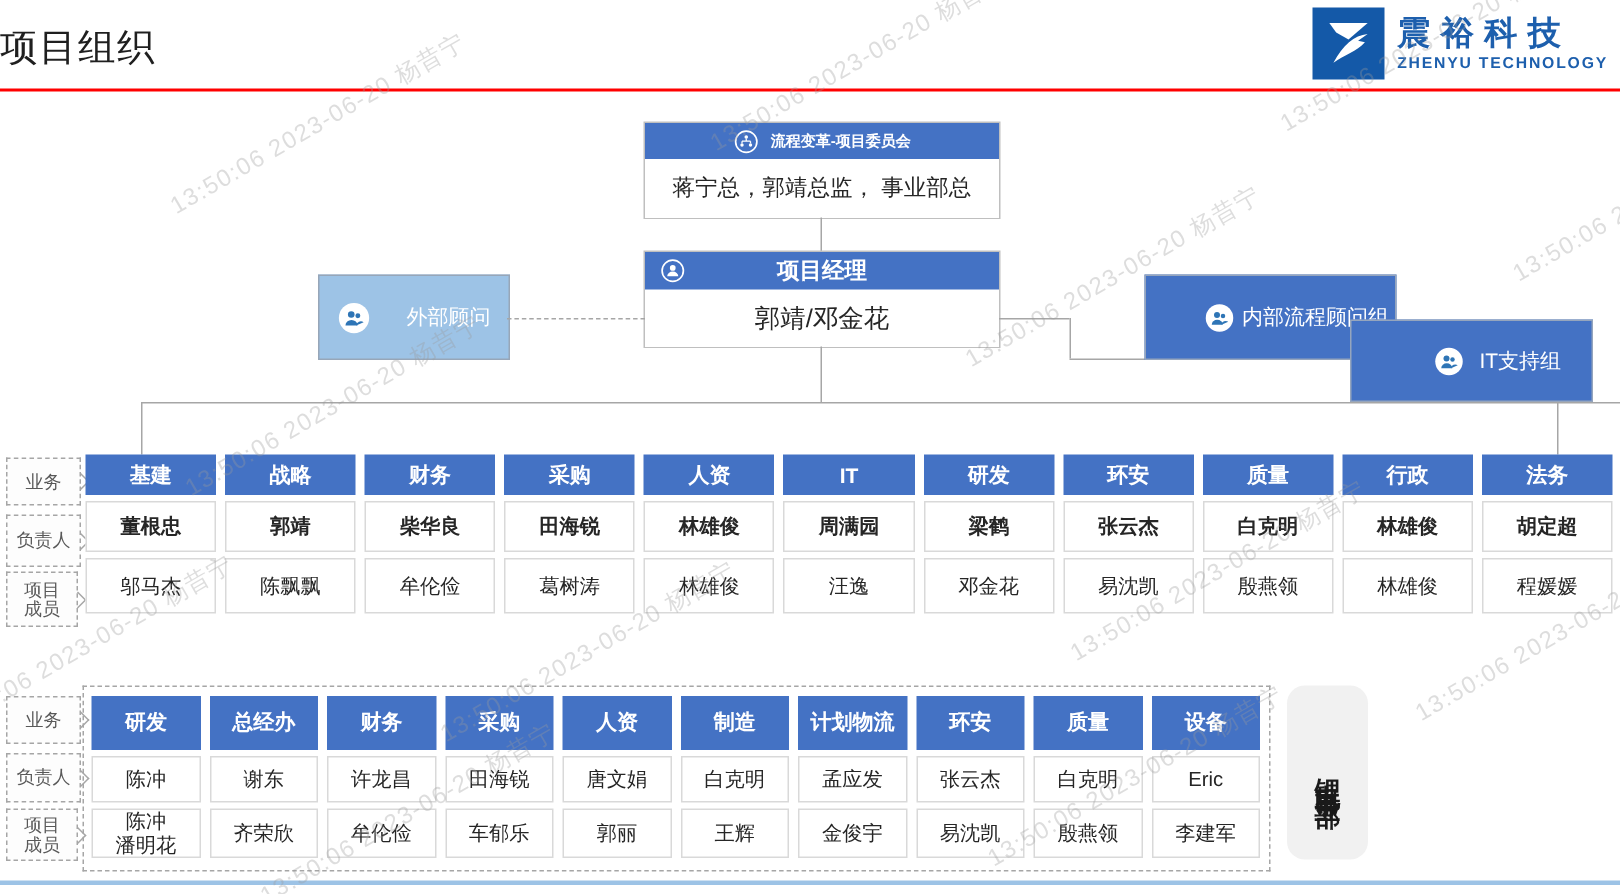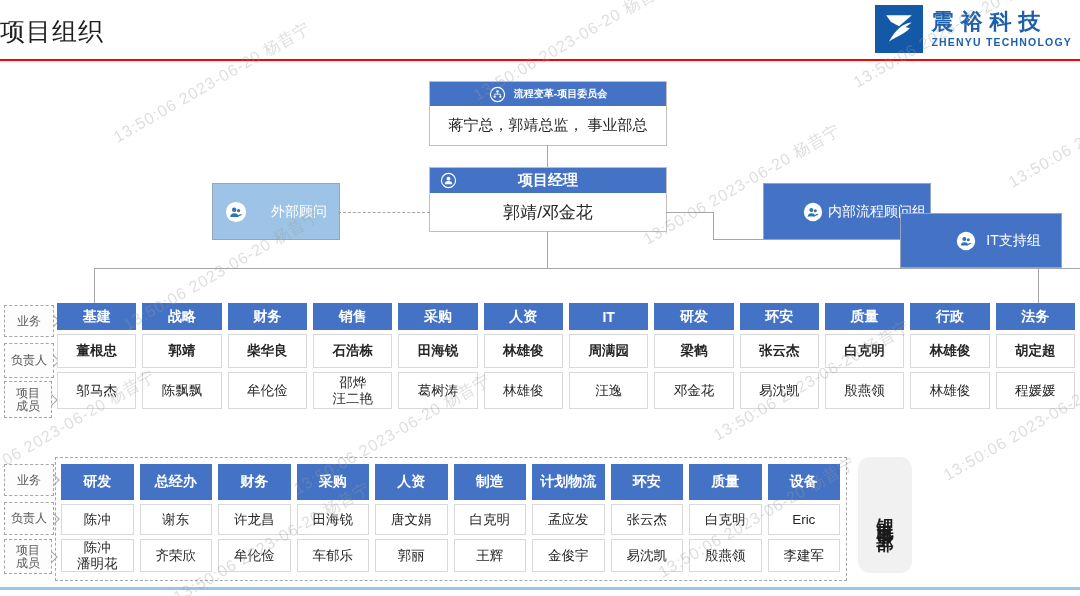--- a/index.html
+++ b/index.html
@@ -174,26 +174,20 @@
         <div class="cell head">战略</div>
         <div class="cell body owner">郭靖</div>
         <div class="cell body member">陈飘飘</div>
       </div>
       <div class="org-col">
         <div class="cell head">财务</div>
         <div class="cell body owner">柴华良</div>
         <div class="cell body member">牟伦俭</div>
       </div>
       <div class="org-col">
-        <div class="cell head">销售</div>
-        <div class="cell body owner">石浩栋</div>
-        <div class="cell body member">邵烨
-汪二艳</div>
-      </div>
-      <div class="org-col">
         <div class="cell head">采购</div>
         <div class="cell body owner">田海锐</div>
         <div class="cell body member">葛树涛</div>
       </div>
       <div class="org-col">
         <div class="cell head">人资</div>
         <div class="cell body owner">林雄俊</div>
         <div class="cell body member">林雄俊</div>
       </div>
       <div class="org-col">

